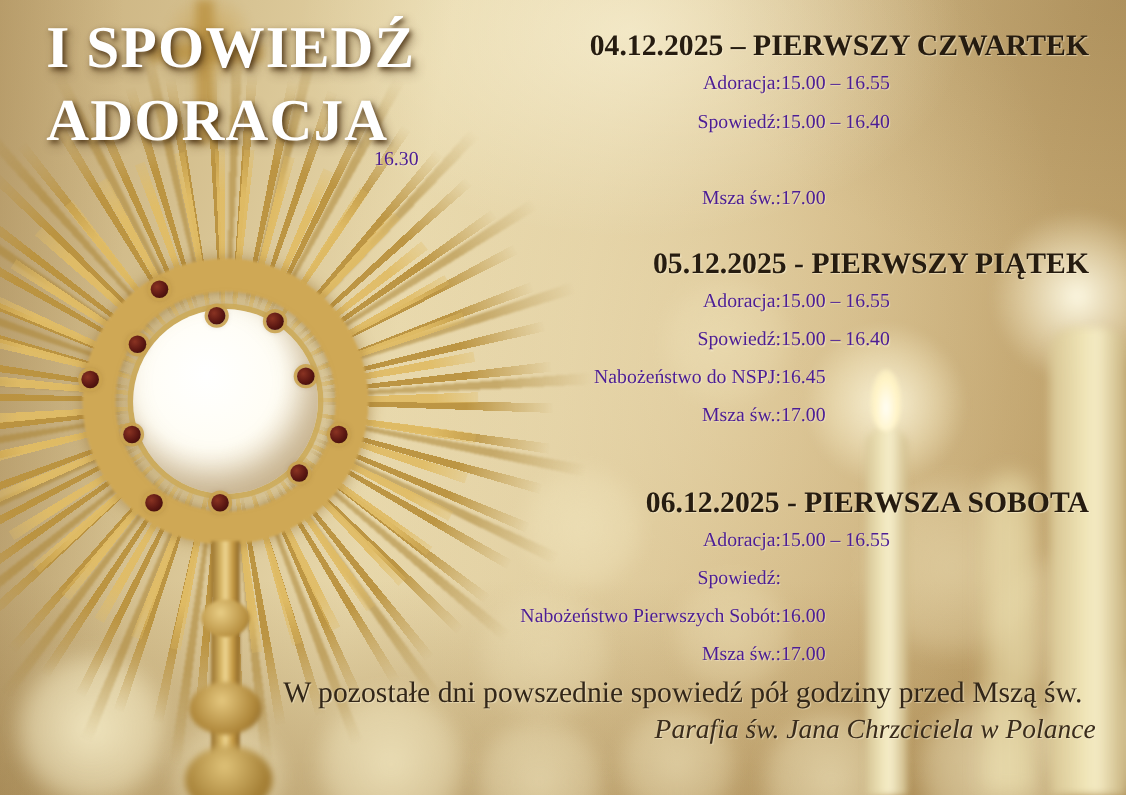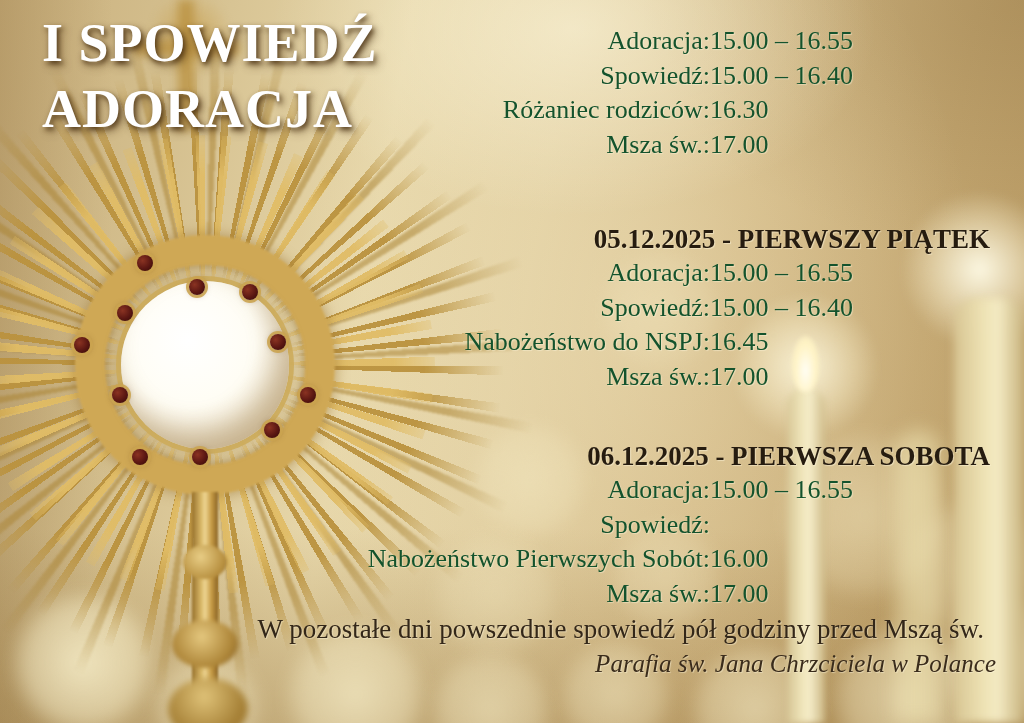--- a/index.html
+++ b/index.html
@@ -90,21 +90,21 @@
     color:#ffffff;
     text-shadow:2px 3px 5px rgba(70,45,15,.8), 4px 5px 10px rgba(70,45,15,.45);
   }
   .title span{display:block;}
   .schedule{position:absolute;inset:0;z-index:5;}
   .day{position:absolute;left:340px;width:650px;}
   .day h2{
     margin:0;font-size:27px;line-height:34px;font-weight:bold;color:#261c10;
     text-align:right;text-shadow:1px 1px 1px rgba(255,249,225,.5);
   }
-  .row{display:flex;line-height:34.6px;font-size:26px;color:#14532d;
+  .row{display:flex;line-height:34.6px;font-size:18px;color:#4c1d95;
     text-shadow:1px 1px 1px rgba(255,249,225,.45);}
   .row .lbl{width:370px;text-align:right;}
   .row .tm{width:280px;text-align:left;}
   .note{
     position:absolute;right:22px;top:594px;z-index:5;margin:18px;
     font-size:27px;line-height:34px;color:#332719;text-align:right;
     text-shadow:1px 1px 1px rgba(255,249,225,.45);
   }
   .credit{
     position:absolute;right:28px;top:648px;z-index:5;margin:0;
@@ -168,30 +168,30 @@
   </div>
 
   <h1 class="title">
     <span>I SPOWIEDŹ</span>
     <span>ADORACJA</span>
   </h1>
 
   <div class="schedule">
 
     <section class="day" style="top:24px;">
+      <h2>04.12.2025 – PIERWSZY CZWARTEK</h2>
       <div class="row">
         <span class="lbl">Adoracja:</span>
         <span class="tm">15.00 – 16.55</span>
       </div>
       <div class="row">
         <span class="lbl">Spowiedź:</span>
         <span class="tm">15.00 – 16.40</span>
       </div>
       <div class="row">
-        <span class="lbl">Różaniec rodziców:</span>
         <span class="tm">16.30</span>
       </div>
       <div class="row">
         <span class="lbl">Msza św.:</span>
         <span class="tm">17.00</span>
       </div>
     </section>
 
     <section class="day" style="top:222px;">
       <h2>05.12.2025 - PIERWSZY PIĄTEK</h2>

